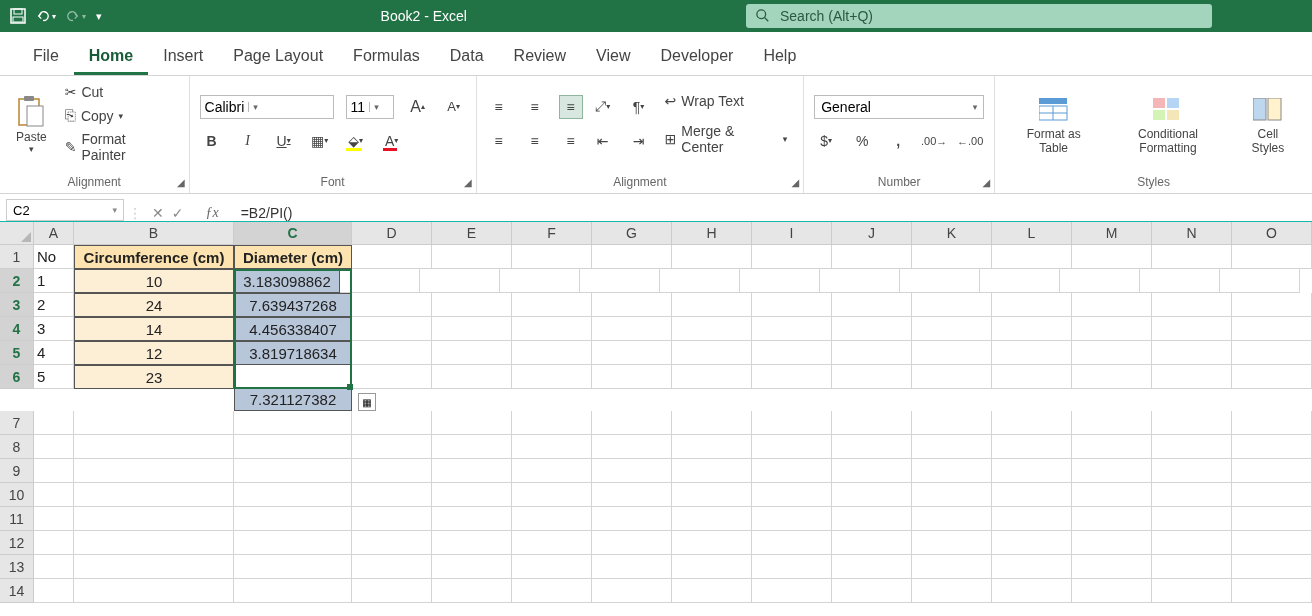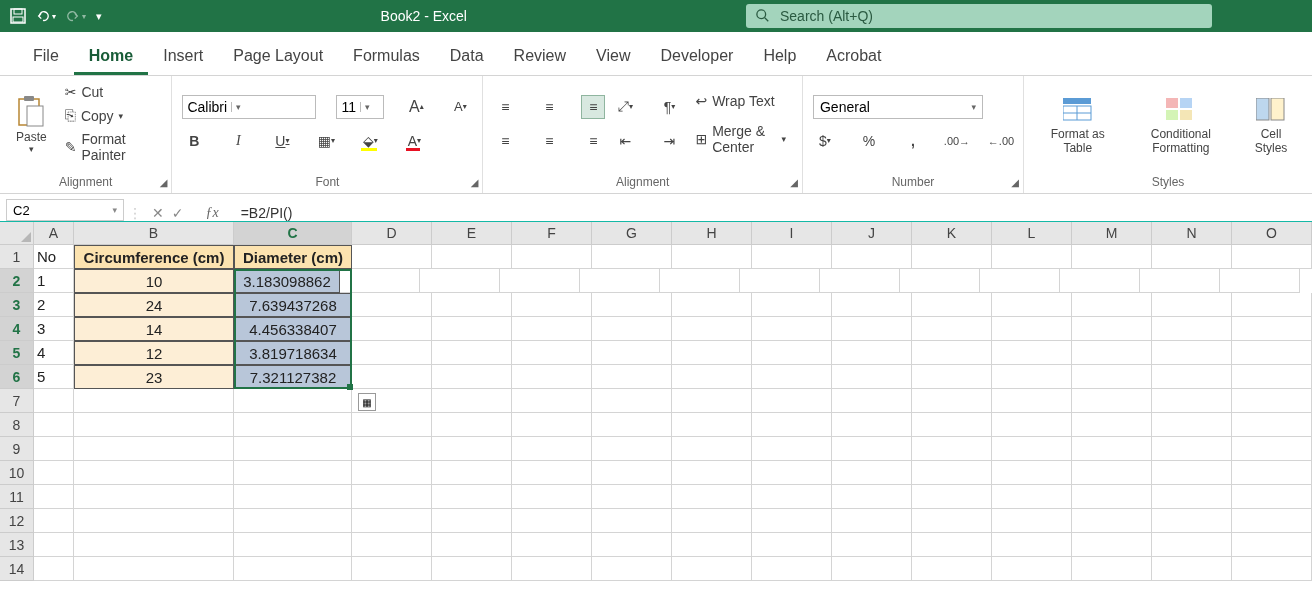--- a/index.html
+++ b/index.html
@@ -21,21 +21,21 @@
 
 .ribbon { height: 118px; background: #fff; border-bottom: 1px solid #d4d4d4; display: flex; }
 .group { border-right: 1px solid #e0e0e0; display:flex; flex-direction:column; height:100%;}
 .group-body { flex:1; display:flex; align-items:center; padding: 0 10px; }
 .group-label { text-align: center; font-size: 12px; color: #666; height: 22px; display:flex; align-items:center; justify-content:center; position:relative;}
 .dlg-launch { position:absolute; right:4px; font-size:10px; color:#666;}
 .big-btn { display:flex; flex-direction:column; align-items:center; padding:0 6px; font-size:12px; color:#444; cursor:pointer;}
 .big-btn .icn { height:36px; display:flex; align-items:center; justify-content:center; font-size:24px;}
 .small-btns { display:flex; flex-direction:column; gap:3px;}
 .small-btn { display:flex; align-items:center; gap:5px; font-size:14px; color:#444; padding:2px 6px; cursor:pointer;}
-.font-row { display:flex; align-items:flex-end; gap:20px; }
+.font-row { display:flex; align-items:flex-end; gap:12px; }
 .combo { border:1px solid #bbb; height:24px; background:#fff; display:flex; align-items:center; padding:0 4px; font-size:14px; }
 .combo .dd { border-left:1px solid #bbb; margin-left:4px; padding-left:4px; font-size:9px; color:#666;}
 .ribbon-btn { width:24px; height:24px; display:flex; align-items:center; justify-content:center; border:1px solid transparent; cursor:pointer; font-size:14px; color:#444;}
 .ribbon-btn.active-btn { background:#d8e8e0; border-color:#8fb59f;}
 .col { display:flex; flex-direction:column; gap:4px;}
 .num-combo { border:1px solid #bbb; height:24px; width:170px; display:flex; align-items:center; padding:0 6px; justify-content:space-between;}
 
 
 .formula-bar { height: 28px; border-bottom: 1px solid #14b8a6; display:flex; align-items:flex-end; background:#fff; }
 .name-box { width:118px; border:1px solid #ccc; height:22px; margin:0 4px 0 6px; display:flex; align-items:center; padding:0 6px; justify-content:space-between; font-size:13px;}
@@ -104,21 +104,20 @@
     <div class="tab">File</div>
     <div class="tab active">Home</div>
     <div class="tab">Insert</div>
     <div class="tab">Page Layout</div>
     <div class="tab">Formulas</div>
     <div class="tab">Data</div>
     <div class="tab">Review</div>
     <div class="tab">View</div>
     <div class="tab">Developer</div>
     <div class="tab">Help</div>
-    <div class="tab">Acrobat</div>
   </div>
 
 <div class="ribbon">
 
   <div class="group">
     <div class="group-body">
       <div class="big-btn">
         <span class="icn">
             <svg width="28" height="32" viewBox="0 0 28 32">
               <rect x="2" y="3" width="20" height="26" fill="none" stroke="#b88633" stroke-width="1.5"></rect>
@@ -413,21 +412,21 @@
         <div class="cell" style="width: 80px;"></div>
         <div class="cell" style="width: 80px;"></div>
         <div class="cell" style="width: 80px;"></div>
         <div class="cell" style="width: 80px;"></div>
         <div class="cell" style="width: 80px;"></div>
       </div>
       <div class="row">
         <div class="rh active" style="height: 24px;">6</div>
         <div class="cell data-a" style="width: 40px;">5</div>
         <div class="cell data-b" style="width: 160px;">23</div>
-        <div class="cell data-c" style="width: 118px;">7.321127382</div>
+        <div class="cell data-c" style="width: 118px; margin-top: 22px;">7.321127382</div>
         <div class="cell" style="width: 80px;"></div>
         <div class="cell" style="width: 80px;"></div>
         <div class="cell" style="width: 80px;"></div>
         <div class="cell" style="width: 80px;"></div>
         <div class="cell" style="width: 80px;"></div>
         <div class="cell" style="width: 80px;"></div>
         <div class="cell" style="width: 80px;"></div>
         <div class="cell" style="width: 80px;"></div>
         <div class="cell" style="width: 80px;"></div>
         <div class="cell" style="width: 80px;"></div>

